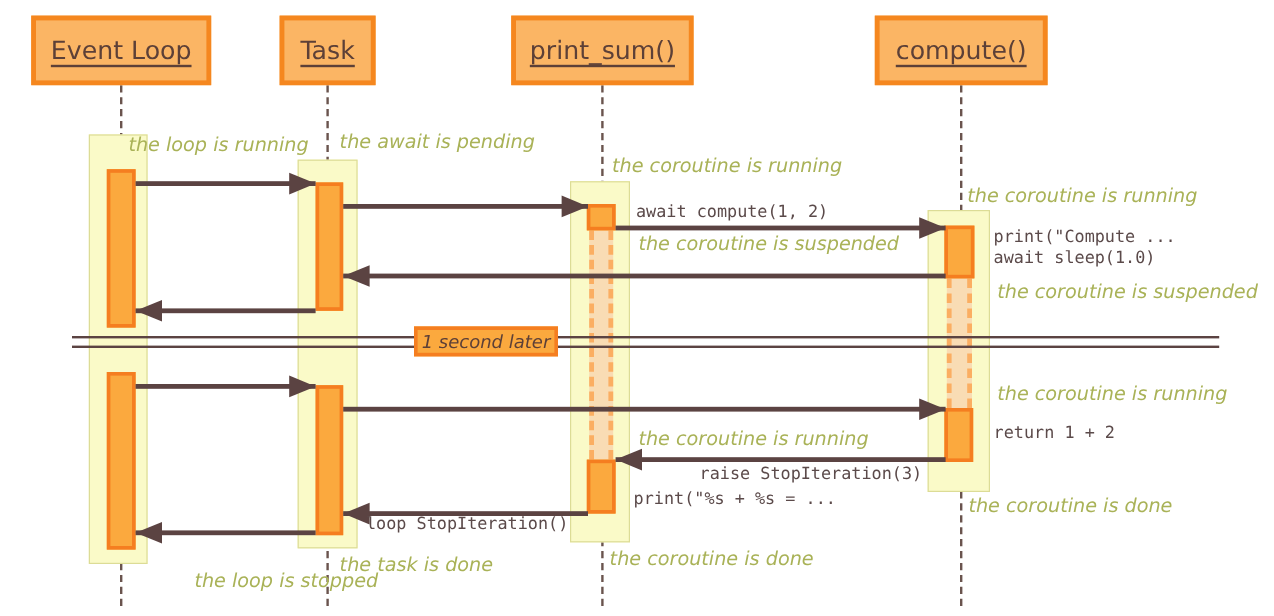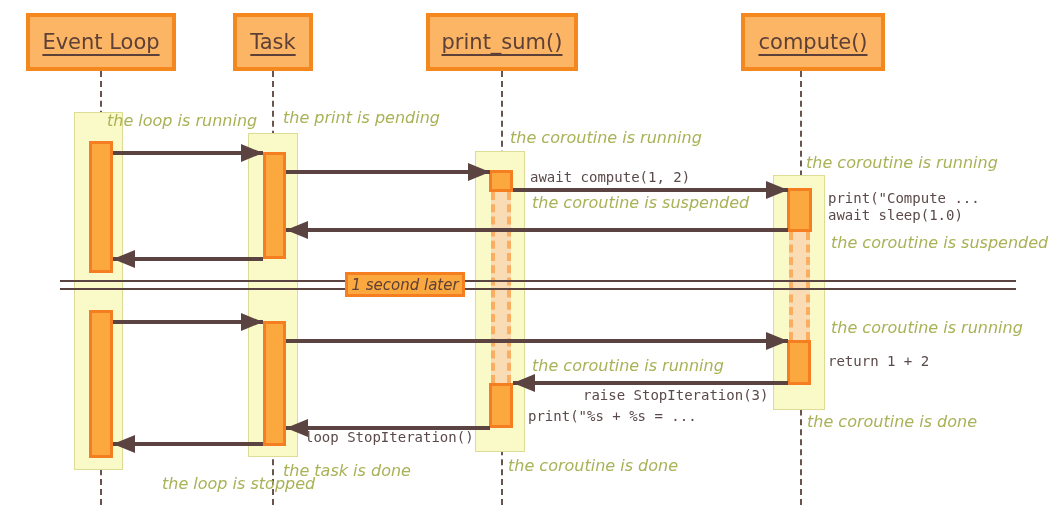--- a/index.html
+++ b/index.html
@@ -115,26 +115,26 @@
 
   <div class="participant" style="left:26px;  top:13px; width:150px; height:58px;">
     <span>Event Loop</span>
   </div>
   <div class="participant" style="left:233px; top:13px; width:80px;  height:58px;">
     <span>Task</span>
   </div>
   <div class="participant" style="left:426px; top:13px; width:152px; height:58px;">
     <span>print_sum()</span>
   </div>
-  <div class="participant" style="left:729px; top:13px; width:144px; height:58px;margin-left:12px;">
+  <div class="participant" style="left:729px; top:13px; width:144px; height:58px;">
     <span>compute()</span>
   </div>
 
   <div class="note" style="left:107px; top:89px;margin-top:24px;">the loop is running</div>
-  <div class="note" style="left:283px; top:110px;">the print is pending</div>
+  <div class="note" style="left:283px; top:110px;">the await is pending</div>
   <div class="note" style="left:510px; top:130px;">the coroutine is running</div>
   <div class="note" style="left:806px; top:155px;">the coroutine is running</div>
   <div class="note" style="left:532px; top:195px;">the coroutine is suspended</div>
   <div class="note" style="left:831px; top:235px;">the coroutine is suspended</div>
   <div class="note" style="left:831px; top:320px;">the coroutine is running</div>
   <div class="note" style="left:532px; top:358px;">the coroutine is running</div>
   <div class="note" style="left:807px; top:414px;">the coroutine is done</div>
   <div class="note" style="left:508px; top:458px;">the coroutine is done</div>
   <div class="note" style="left:283px; top:463px;">the task is done</div>
   <div class="note" style="left:118px; top:476px;margin-left:44px;">the loop is stopped</div>

